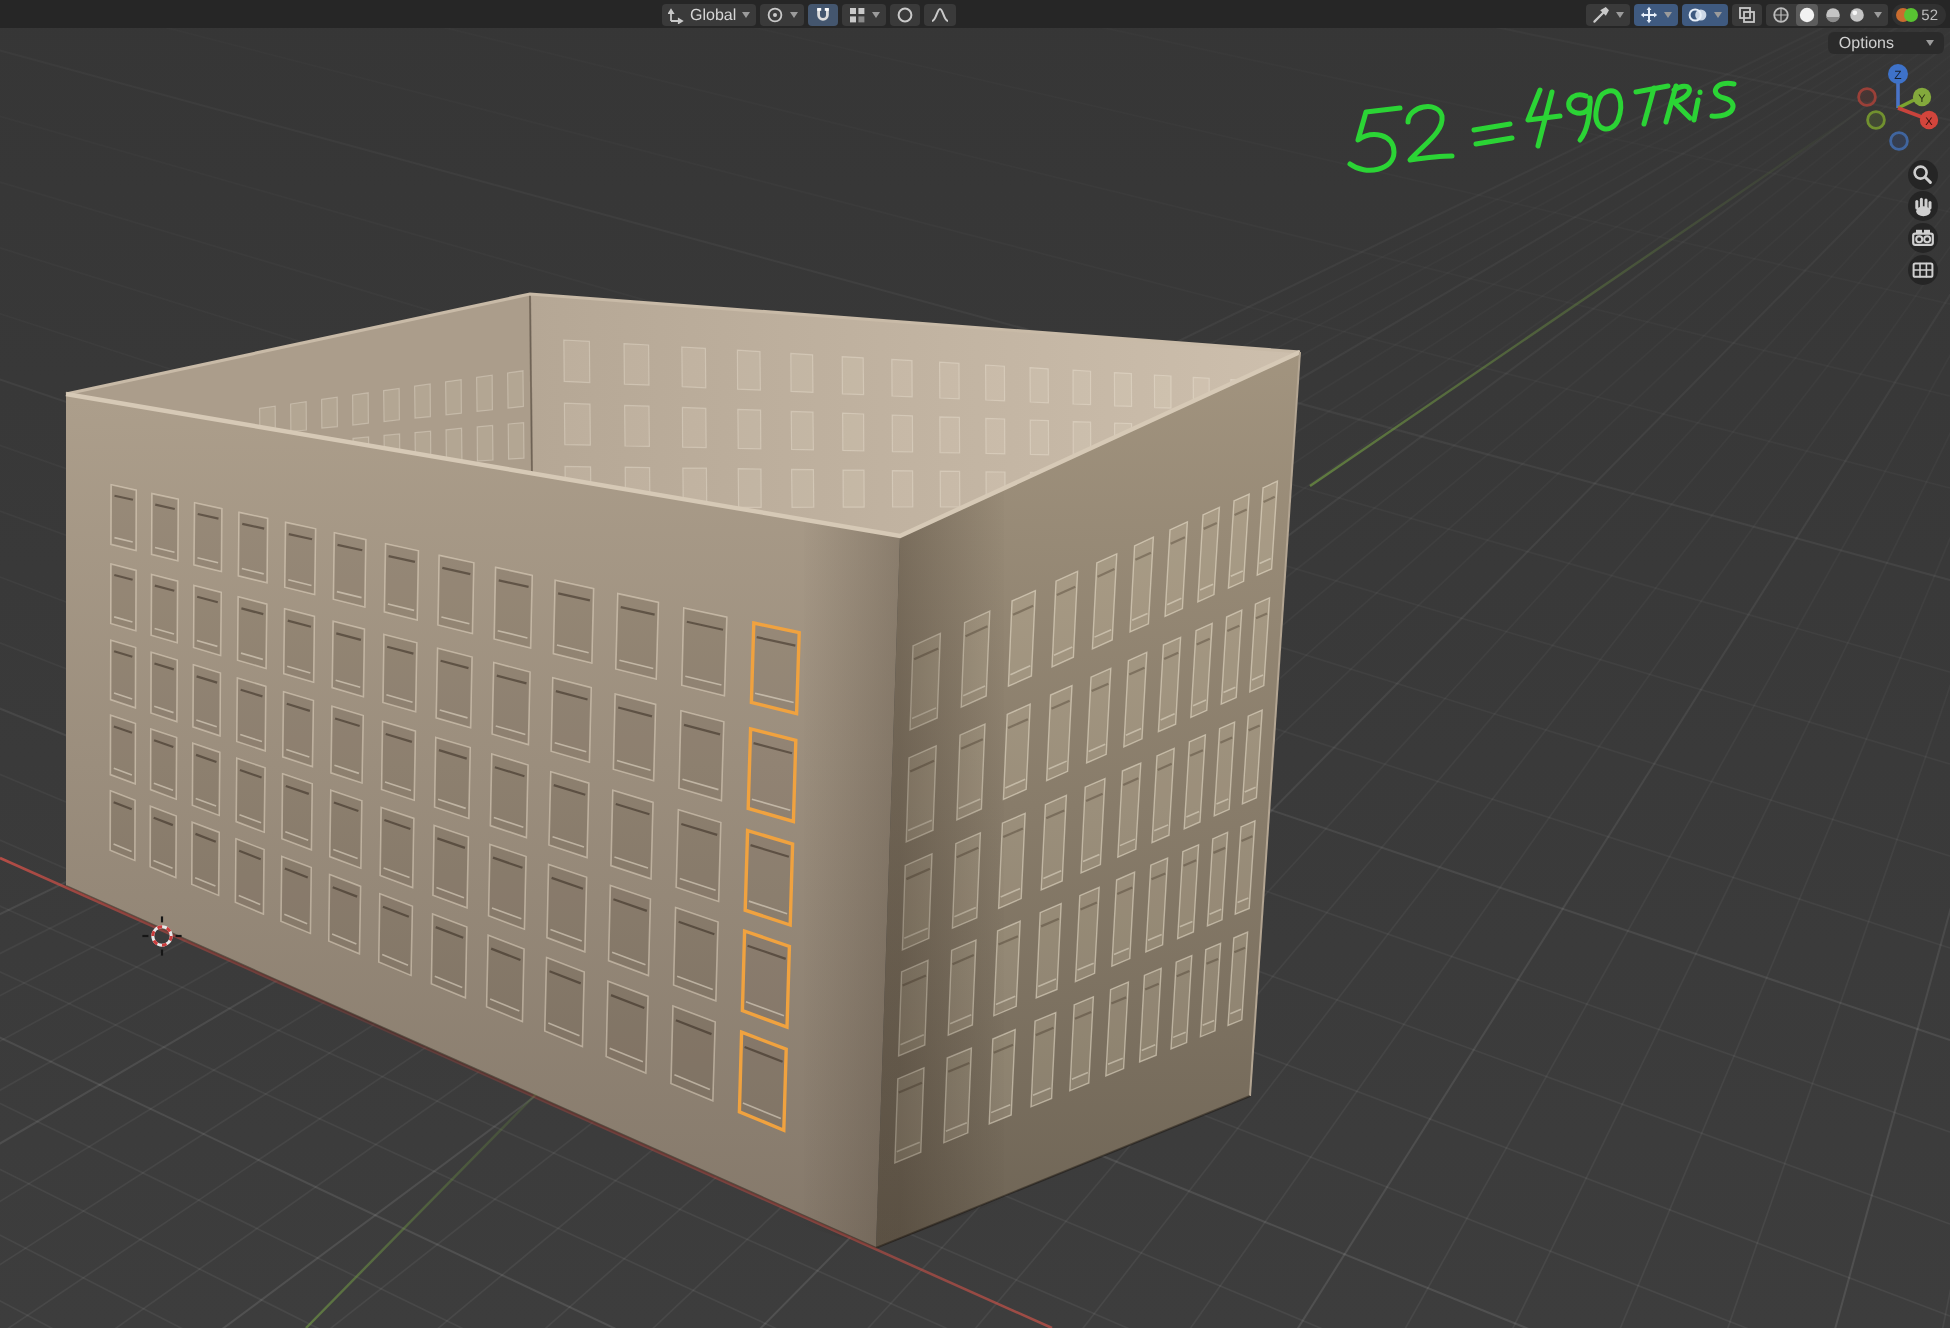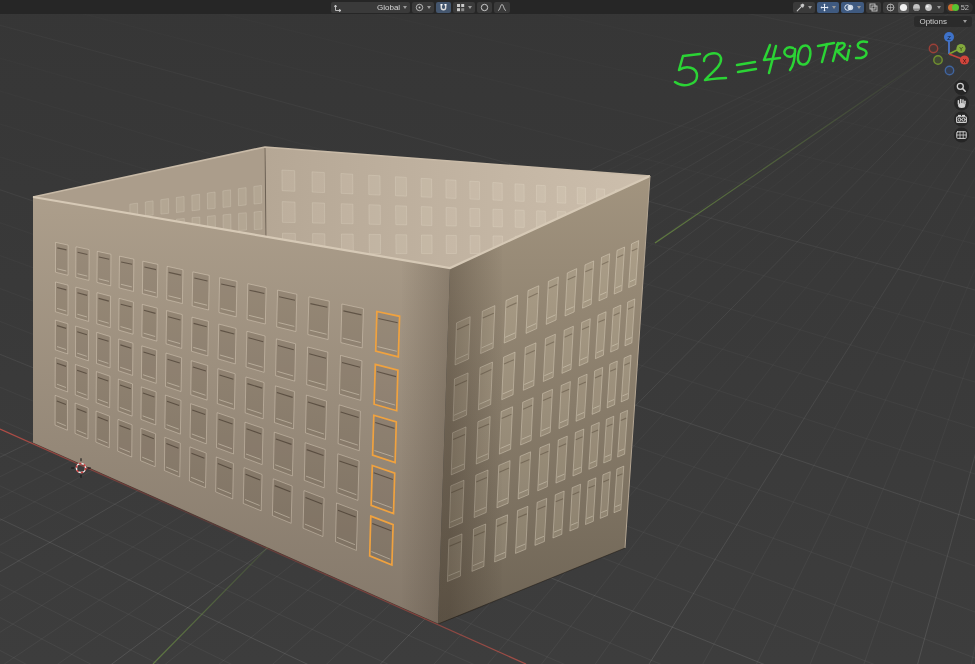--- a/index.html
+++ b/index.html
@@ -6,21 +6,21 @@
   #app{position:relative;width:975px;height:664px;overflow:hidden;background:#3a3a3a;
        font-family:"Liberation Sans", sans-serif;}
   #scene{position:absolute;left:0;top:0;width:975px;height:664px;display:block;}
   
   header{position:absolute;left:0;top:0;width:975px;height:14px;background:#262626;z-index:20;}
   .cluster{position:absolute;top:1px;height:12px;display:flex;align-items:center;gap:2px;}
   .hbtn{height:11px;display:flex;align-items:center;gap:2px;background:#3a3a3a;
         border-radius:2px;padding:0 3px;cursor:default;}
   .hbtn.act{background:#44566e;}
   .hbtn.actg{background:#3f5a80;}
-  .hlbl{font-size:8px;color:#d6d6d6;line-height:11px;white-space:nowrap;margin-left:32px;}
+  .hlbl{font-size:8px;color:#d6d6d6;line-height:11px;white-space:nowrap;}
   .chev{width:0;height:0;border-left:2.5px solid transparent;border-right:2.5px solid transparent;
         border-top:3px solid #9b9b9b;margin-left:1px;}
   .hic{display:block;}
   .badge{height:11px;display:flex;align-items:center;background:#313131;border-radius:6px;
          padding:0 4px 0 2px;gap:0;}
   .dot{width:7px;height:7px;border-radius:50%;display:inline-block;}
   .dot.o{background:#c96c2f;}
   .dot.g{background:#58c232;margin-left:-3px;}
   .badge span{font-size:7.5px;color:#bdbdbd;margin-left:2px;}
   

